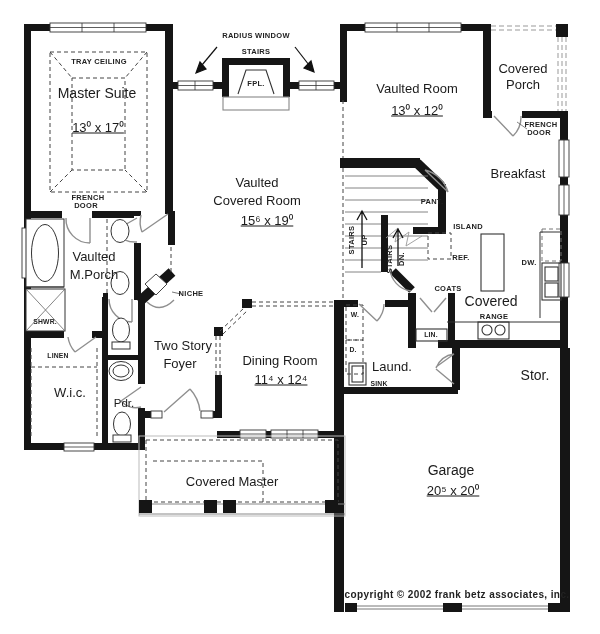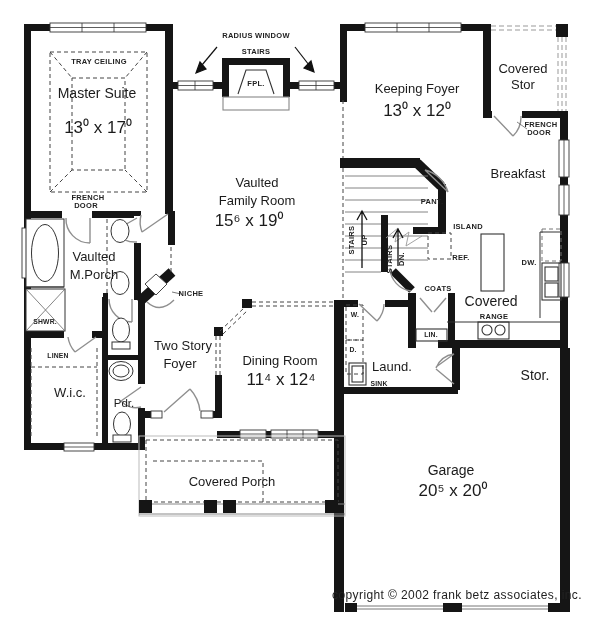--- a/index.html
+++ b/index.html
@@ -4,24 +4,24 @@
 <style>
   html,body{margin:0;padding:0;background:#fff;}
   .plan{position:relative;width:600px;height:634px;background:#fff;overflow:hidden;
         font-family:"Liberation Sans",sans-serif;color:#1b1b1b;}
   .plan svg{position:absolute;left:0;top:0;}
   .lbl{position:absolute;transform:translate(-50%,-50%);white-space:nowrap;line-height:1;z-index:5;}
   .rot{transform:translate(-50%,-50%) rotate(-90deg);}
   .r  {font-size:13px;}
   .r2 {font-size:14px;}
   .rp {font-size:11.5px;}
-  .d  {font-size:17px;}
+  .d  {font-size:13px;text-decoration:underline;}
   .sm {font-size:7.5px;letter-spacing:.3px;font-weight:bold;color:#222;}
   .tiny{font-size:6.8px;letter-spacing:.2px;font-weight:bold;color:#222;}
-  .cw {font-size:12px;letter-spacing:.4px;font-weight:normal;color:#222;}
+  .cw {font-size:10px;letter-spacing:.4px;font-weight:bold;color:#222;}
 </style>
 </head>
 <body>
 
 <div class="plan">
 
 <svg width="600" height="634" viewBox="0 0 600 634">
 
   <g fill="#151515" stroke="none">
     <rect x="24" y="24" width="148" height="7"></rect>
@@ -229,58 +229,58 @@
 <div class="lbl sm" style="left:99px;top:62px">TRAY CEILING</div>
 <div class="lbl r2" style="left:97px;top:93px">Master Suite</div>
 <div class="lbl d" style="left:98px;top:127px">13⁰ x 17⁰</div>
 <div class="lbl sm" style="left:88px;top:198px">FRENCH</div>
 <div class="lbl sm" style="left:86px;top:206px">DOOR</div>
 
 <div class="lbl sm" style="left:256px;top:36px">RADIUS WINDOW</div>
 <div class="lbl sm" style="left:256px;top:52px">STAIRS</div>
 <div class="lbl sm" style="left:256px;top:84px">FPL.</div>
 <div class="lbl r" style="left:257px;top:182px">Vaulted</div>
-<div class="lbl r" style="left:257px;top:200px">Family Room</div>
-<div class="lbl d" style="left:249px;top:220px">15⁶ x 19⁰</div>
-
-<div class="lbl r" style="left:417px;top:88px">Keeping Foyer</div>
+<div class="lbl r" style="left:257px;top:200px">Covered Room</div>
+<div class="lbl d" style="left:267px;top:220px">15⁶ x 19⁰</div>
+
+<div class="lbl r" style="left:417px;top:88px">Vaulted Room</div>
 <div class="lbl d" style="left:417px;top:110px">13⁰ x 12⁰</div>
 <div class="lbl r" style="left:523px;top:68px">Covered</div>
-<div class="lbl r" style="left:523px;top:84px">Stor</div>
+<div class="lbl r" style="left:523px;top:84px">Porch</div>
 <div class="lbl sm" style="left:541px;top:125px">FRENCH</div>
 <div class="lbl sm" style="left:539px;top:133px">DOOR</div>
 <div class="lbl r" style="left:518px;top:173px">Breakfast</div>
 
 <div class="lbl sm" style="left:432px;top:202px">PANT.</div>
 <div class="lbl sm" style="left:461px;top:258px">REF.</div>
 <div class="lbl sm" style="left:468px;top:227px">ISLAND</div>
 <div class="lbl sm" style="left:529px;top:263px">DW.</div>
 <div class="lbl r2" style="left:491px;top:301px">Covered</div>
 <div class="lbl sm" style="left:494px;top:317px">RANGE</div>
-<div class="lbl sm" style="left:438px;top:289px">COATS</div>
+<div class="lbl sm" style="left:448px;top:289px">COATS</div>
 <div class="lbl tiny" style="left:431px;top:335px">LIN.</div>
 
 <div class="lbl sm rot" style="left:352px;top:240px">STAIRS</div>
 <div class="lbl sm rot" style="left:365px;top:240px">UP</div>
 <div class="lbl sm rot" style="left:390px;top:259px">STAIRS</div>
 <div class="lbl sm rot" style="left:402px;top:259px">DN.</div>
 
 <div class="lbl tiny" style="left:355px;top:315px">W.</div>
 <div class="lbl tiny" style="left:353px;top:350px">D.</div>
 <div class="lbl r" style="left:392px;top:366px">Laund.</div>
 <div class="lbl tiny" style="left:379px;top:384px">SINK</div>
 <div class="lbl r2" style="left:535px;top:375px">Stor.</div>
 <div class="lbl r2" style="left:451px;top:470px">Garage</div>
 <div class="lbl d" style="left:453px;top:490px">20⁵ x 20⁰</div>
 
 <div class="lbl r" style="left:280px;top:360px">Dining Room</div>
 <div class="lbl d" style="left:281px;top:379px">11⁴ x 12⁴</div>
 <div class="lbl r" style="left:183px;top:345px">Two Story</div>
 <div class="lbl r" style="left:180px;top:363px">Foyer</div>
-<div class="lbl r" style="left:232px;top:481px">Covered Porch</div>
+<div class="lbl r" style="left:232px;top:481px">Covered Master</div>
 <div class="lbl sm" style="left:191px;top:294px">NICHE</div>
 
 <div class="lbl tiny" style="left:58px;top:356px">LINEN</div>
 <div class="lbl r" style="left:70px;top:392px">W.i.c.</div>
 <div class="lbl rp" style="left:124px;top:404px">Pdr.</div>
 <div class="lbl r" style="left:94px;top:256px">Vaulted</div>
 <div class="lbl r" style="left:94px;top:274px">M.Porch</div>
 <div class="lbl tiny" style="left:45px;top:322px">SHWR.</div>
 
 <div class="lbl cw" style="left:457px;top:595px">copyright © 2002 frank betz associates, inc.</div>

